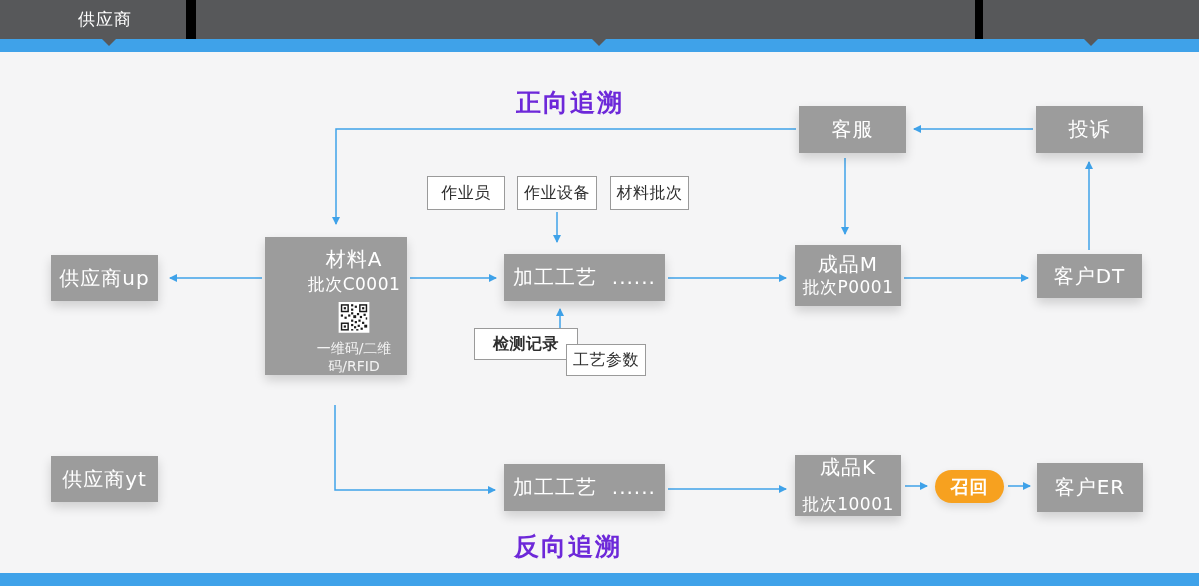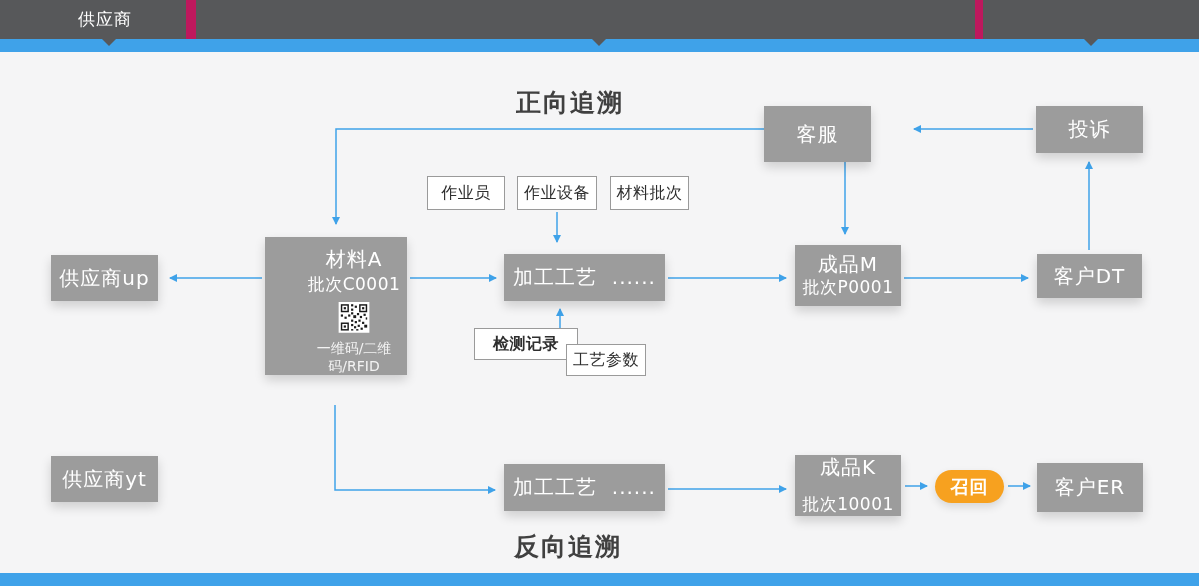--- a/index.html
+++ b/index.html
@@ -5,21 +5,21 @@
   * { margin:0; padding:0; box-sizing:border-box; }
   html,body { background:#e9e9ea; }
   body { font-family:"DejaVu Sans","Liberation Sans",sans-serif; }
 
   .stage{
     position:relative; width:1199px; height:586px; overflow:hidden;
     background:#f5f5f6; margin:0 auto;
   }
 
   
-  .topbar{ position:absolute; left:0; top:0; width:1036px; height:39px; background:#be185d; }
+  .topbar{ position:absolute; left:0; top:0; width:1036px; height:39px; background:#000000; }
   .topbar-seg{ position:absolute; top:0; height:39px; background:#57585a; }
   .seg-supplier{ left:0;   width:186px; }
   .seg-company { left:196px; width:779px; }
   .seg-customer{ left:983px; width:216px; }
   .topbar-label{
     position:absolute; top:8px; width:200px; margin-left:-100px;
     text-align:center; color:#fff; font-size:17px; letter-spacing:1px;
   }
   .lbl-supplier{ left:105px; } .lbl-company{ left:596px; } .lbl-customer{ left:1089px; }
 
@@ -29,34 +29,34 @@
   .tri{
     position:absolute; top:39px; width:0; height:0; margin-left:-7px;
     border-left:7px solid transparent; border-right:7px solid transparent;
     border-top:7px solid #57585a;
   }
   .tri-supplier{ left:109px; } .tri-company{ left:599px; } .tri-customer{ left:1091px; }
 
   
   .flow-title{
     position:absolute; width:300px; text-align:center;
-    color:#404040; font-size:25px; font-weight:bold; letter-spacing:2px;
+    color:#6d28d9; font-size:25px; font-weight:bold; letter-spacing:2px;
   }
   .t-forward { left:420px; top:86px;  }
   .t-backward{ left:418px; top:530px; }
 
   
   .gnode{
     position:absolute; background:#9c9c9c; color:#fff;
     display:flex; flex-direction:column; align-items:center; justify-content:center;
     box-shadow:0 5px 10px rgba(0,0,0,0.16);
     font-size:20px; letter-spacing:1px; line-height:1.25; text-align:center;
   }
   .gnode .batch{ font-size:17px; letter-spacing:0.5px; }
-  .n-service   { left:764px;  top:106px; width:107px; height:56px;text-align:right; }
+  .n-service   { left:799px;  top:106px; width:107px; height:47px;text-align:right; }
   .n-complaint { left:1036px; top:106px; width:107px; height:47px; }
   .n-supplier-up{ left:51px;  top:255px; width:107px; height:46px; }
   .n-process-1 { left:504px;  top:254px; width:161px; height:47px; }
   .n-product-m { left:795px;  top:245px; width:106px; height:61px; }
   .n-customer-dt{ left:1037px; top:254px; width:105px; height:44px; }
   .n-supplier-yt{ left:51px;  top:456px; width:107px; height:46px; }
   .n-process-2 { left:504px;  top:464px; width:161px; height:47px; }
   .n-product-k { left:795px;  top:455px; width:106px; height:61px;gap:14px; }
   .n-customer-er{ left:1037px; top:463px; width:106px; height:49px; }
 

